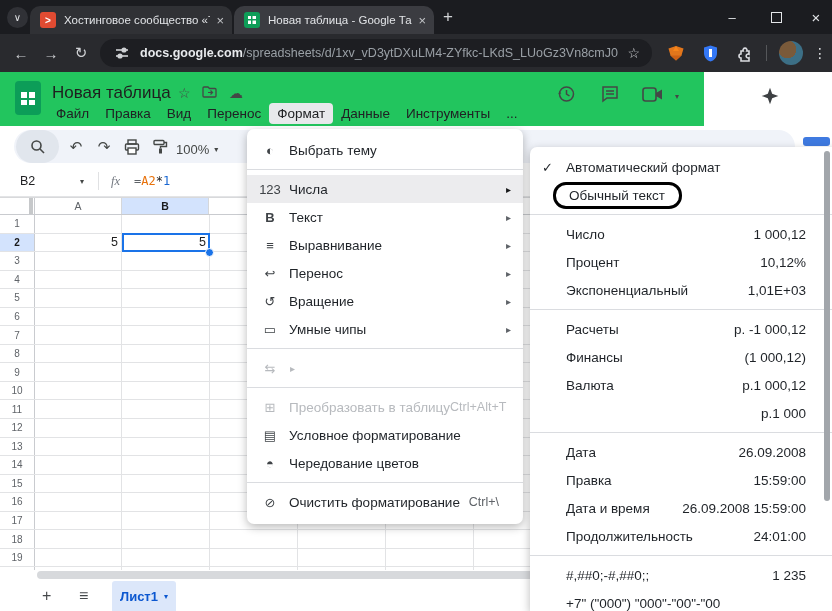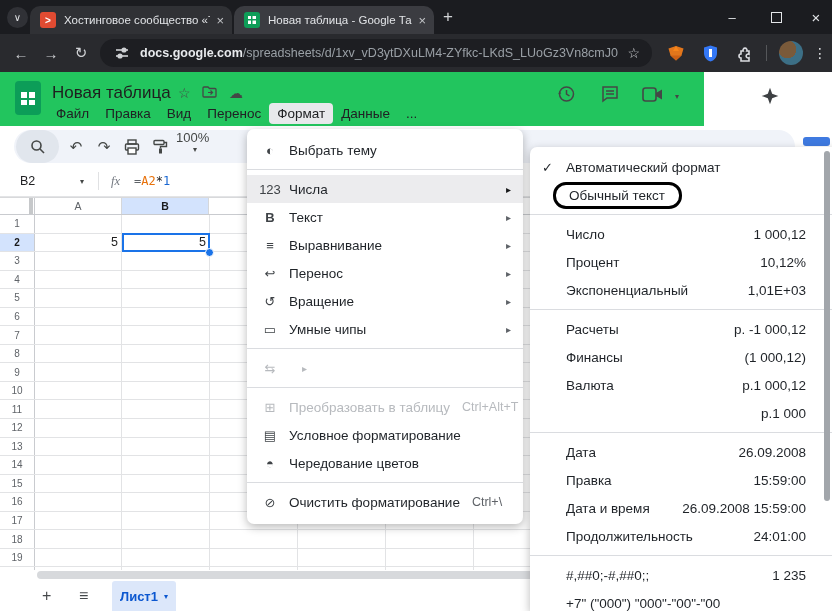--- a/index.html
+++ b/index.html
@@ -53,21 +53,21 @@
   .share-circle{position:absolute;left:696px;top:86px;width:32px;height:32px;border-radius:50%;background:#c2e7ff;
      display:flex;align-items:center;justify-content:center;}
   .avatar-lg{position:absolute;left:796px;top:85px;width:34px;height:34px;border-radius:50%;
      background:radial-gradient(circle at 30% 30%,#8a6a44 0 35%,#4a7e96 36% 75%,#2c4a58 76% 100%);}
   
   .toolbar{position:absolute;left:0;top:126px;width:832px;height:40px;background:#fff;}
   .tb-pill{position:absolute;left:14px;top:4px;width:781px;height:33px;border-radius:17px;background:#f0f3f9;}
   .search-pill{position:absolute;left:16px;top:4px;width:43px;height:33px;border-radius:17px;background:#e1e6ed;
      display:flex;align-items:center;justify-content:center;}
   .tb-ic{position:absolute;top:4px;height:33px;display:flex;align-items:center;justify-content:center;color:#444746;font-size:15px;width:28px;}
-  .zoom-box{position:absolute;left:176px;top:4px;height:39px;display:flex;align-items:center;color:#444746;font-size:13px;flex-direction:column;}
+  .zoom-box{position:absolute;left:176px;top:4px;height:39px;display:flex;align-items:center;color:#444746;font-size:13px;}
   .caret{font-size:8px;color:#444746;margin-left:5px;}
   .blue-bit{position:absolute;left:803px;top:11px;width:27px;height:9px;background:#3f7ae0;border-radius:3px;}
   
   .fbar{position:absolute;left:0;top:166px;width:832px;height:31px;background:#fff;border-bottom:1px solid #e3e4e6;box-sizing:border-box;display:flex;align-items:center;}
   .namebox{width:60px;padding-left:20px;font-size:12.5px;color:#202124;}
   .nb-caret{font-size:8px;color:#444746;margin-right:14px;}
   .fdiv{width:1px;height:18px;background:#e0e1e3;}
   .fx{font-style:italic;color:#747981;font-size:12.5px;margin:0 14px 0 12px;font-family:"Liberation Serif",serif;}
   .formula{font-family:"DejaVu Sans Mono",monospace;font-size:12px;}
   .f-eq{color:#5f6368;} .f-ref{color:#e8710a;} .f-op{color:#202124;} .f-num{color:#1967d2;}
@@ -99,21 +99,21 @@
      display:flex;align-items:center;justify-content:center;color:#0b57d0;font-weight:bold;font-size:13px;}
   .sheet-tab .caret{color:#0b57d0;margin-left:6px;}
   
   .fmenu{position:absolute;left:247px;top:129px;width:276px;background:#fff;border-radius:7px;z-index:10;
      box-shadow:0 3px 10px rgba(0,0,0,.28);padding:7px 0 8px 0;box-sizing:border-box;}
   .fm-row{display:flex;align-items:center;height:28px;padding:0 12px 0 10px;}
   .fm-row.active{background:#ececee;justify-content:flex-end;}
   .fm-icon{width:26px;text-align:center;font-size:13px;color:#3f4347;flex:0 0 auto;}
   .fm-row.bold_icon .fm-icon{font-weight:bold;}
   .fm-label{flex:1;font-size:13.5px;color:#1f2328;padding-left:6px;white-space:nowrap;}
-  .fm-shortcut{font-size:12.5px;color:#5f6368;margin-left:12px;}
+  .fm-shortcut{font-size:12.5px;color:#5f6368;}
   .fm-arrow{width:12px;text-align:right;font-size:10px;color:#5f6368;}
   .fm-row.arrow .fm-arrow::before{content:"▸";}
   .fm-row.active .fm-arrow{color:#17181a;}
   .fm-row.disabled .fm-label,.fm-row.disabled .fm-icon,.fm-row.disabled .fm-shortcut,.fm-row.disabled .fm-arrow{color:#b7babe;}
   .fm-row.divider{height:0;padding:0;margin:5px 0;border-top:1px solid #dadce0;}
   
   .nmenu{position:absolute;left:530px;top:147px;width:310px;height:464px;background:#fff;border-radius:7px 0 0 0;
      z-index:11;box-shadow:0 3px 10px rgba(0,0,0,.28);padding:6px 0 0 0;box-sizing:border-box;overflow:hidden;}
   .nm-row{display:flex;align-items:center;height:28px;padding:0 34px 0 12px;}
   .nm-check{width:24px;font-size:13px;color:#1f2328;flex:0 0 auto;}
@@ -205,20 +205,21 @@
     </span>
     <span class="t-ic" style="left:229px;">☁</span>
     <div class="menubar">
 
     <span class="mb-item">Файл</span>
         <span class="mb-item">Правка</span>
         <span class="mb-item">Вид</span>
         <span class="mb-item">Перенос</span>
         <span class="mb-item active">Формат</span>
         <span class="mb-item">Данные</span>
+        <span class="mb-item">Инструменты</span>
         <span class="mb-item">...</span>
       </div>
     <span class="hdr-ic" style="left:556px;">
       <svg width="20" height="20" viewBox="0 0 20 20">
           <circle cx="10.5" cy="10" r="7" fill="none" stroke="#444746" stroke-width="1.5"></circle>
           <path d="M10.5 6 v4 l3 2" stroke="#444746" stroke-width="1.5" fill="none"></path>
           <path d="M3.5 7 l-1.2 3 3-0.4" fill="#444746"></path>
         </svg>
     </span>
     <span class="hdr-ic" style="left:600px;">

